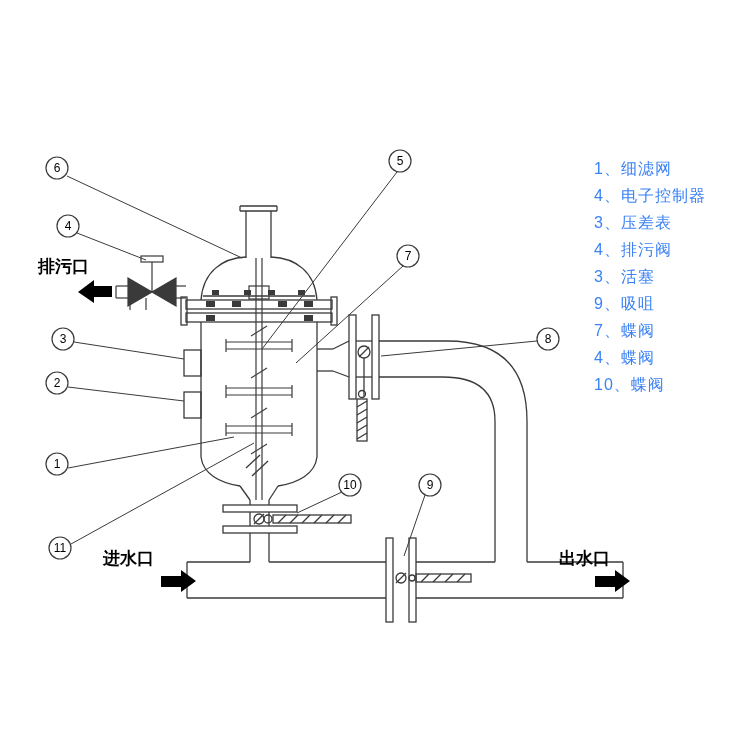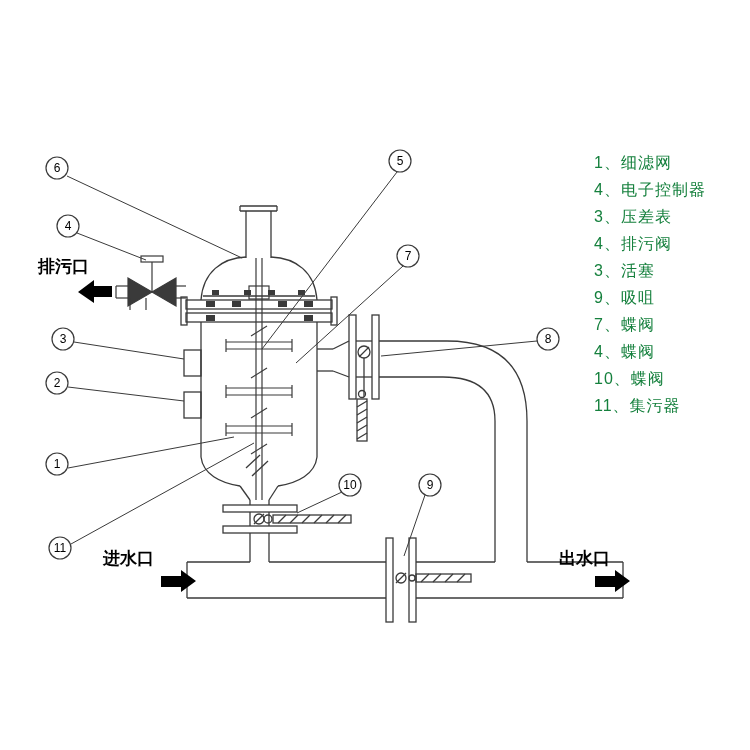--- a/index.html
+++ b/index.html
@@ -1,20 +1,20 @@
 <!DOCTYPE html>
 <html><head>
 <meta charset="utf-8">
 <style>
   html,body{margin:0;padding:0;background:#fff;}
   .stage{position:relative;width:750px;height:750px;background:#fff;overflow:hidden;
          font-family:"Liberation Sans", sans-serif;}
   svg{position:absolute;left:0;top:0;}
-  .legend{position:absolute;left:594px;top:149px;font-size:16px;line-height:27px;
-          color:#15803d;letter-spacing:1px;white-space:nowrap;}
+  .legend{position:absolute;left:594px;top:155px;font-size:16px;line-height:27px;
+          color:#3b82f6;letter-spacing:1px;white-space:nowrap;}
   .legend-row{height:27px;}
   text{font-family:"Liberation Sans", sans-serif;fill:#000;}
   .port-label{font-size:17px;font-weight:bold;}
   .callout-num{font-size:12px;}
 </style>
 </head>
 <body>
 
 <div class="stage">
 
@@ -257,16 +257,15 @@
   <div class="legend">
     <div class="legend-row">1、细滤网</div>
     <div class="legend-row">4、电子控制器</div>
     <div class="legend-row">3、压差表</div>
     <div class="legend-row">4、排污阀</div>
     <div class="legend-row">3、活塞</div>
     <div class="legend-row">9、吸咀</div>
     <div class="legend-row">7、蝶阀</div>
     <div class="legend-row">4、蝶阀</div>
     <div class="legend-row">10、蝶阀</div>
-    <div class="legend-row">11、集污器</div>
   </div>
 
 </div>
 
 </body></html>

